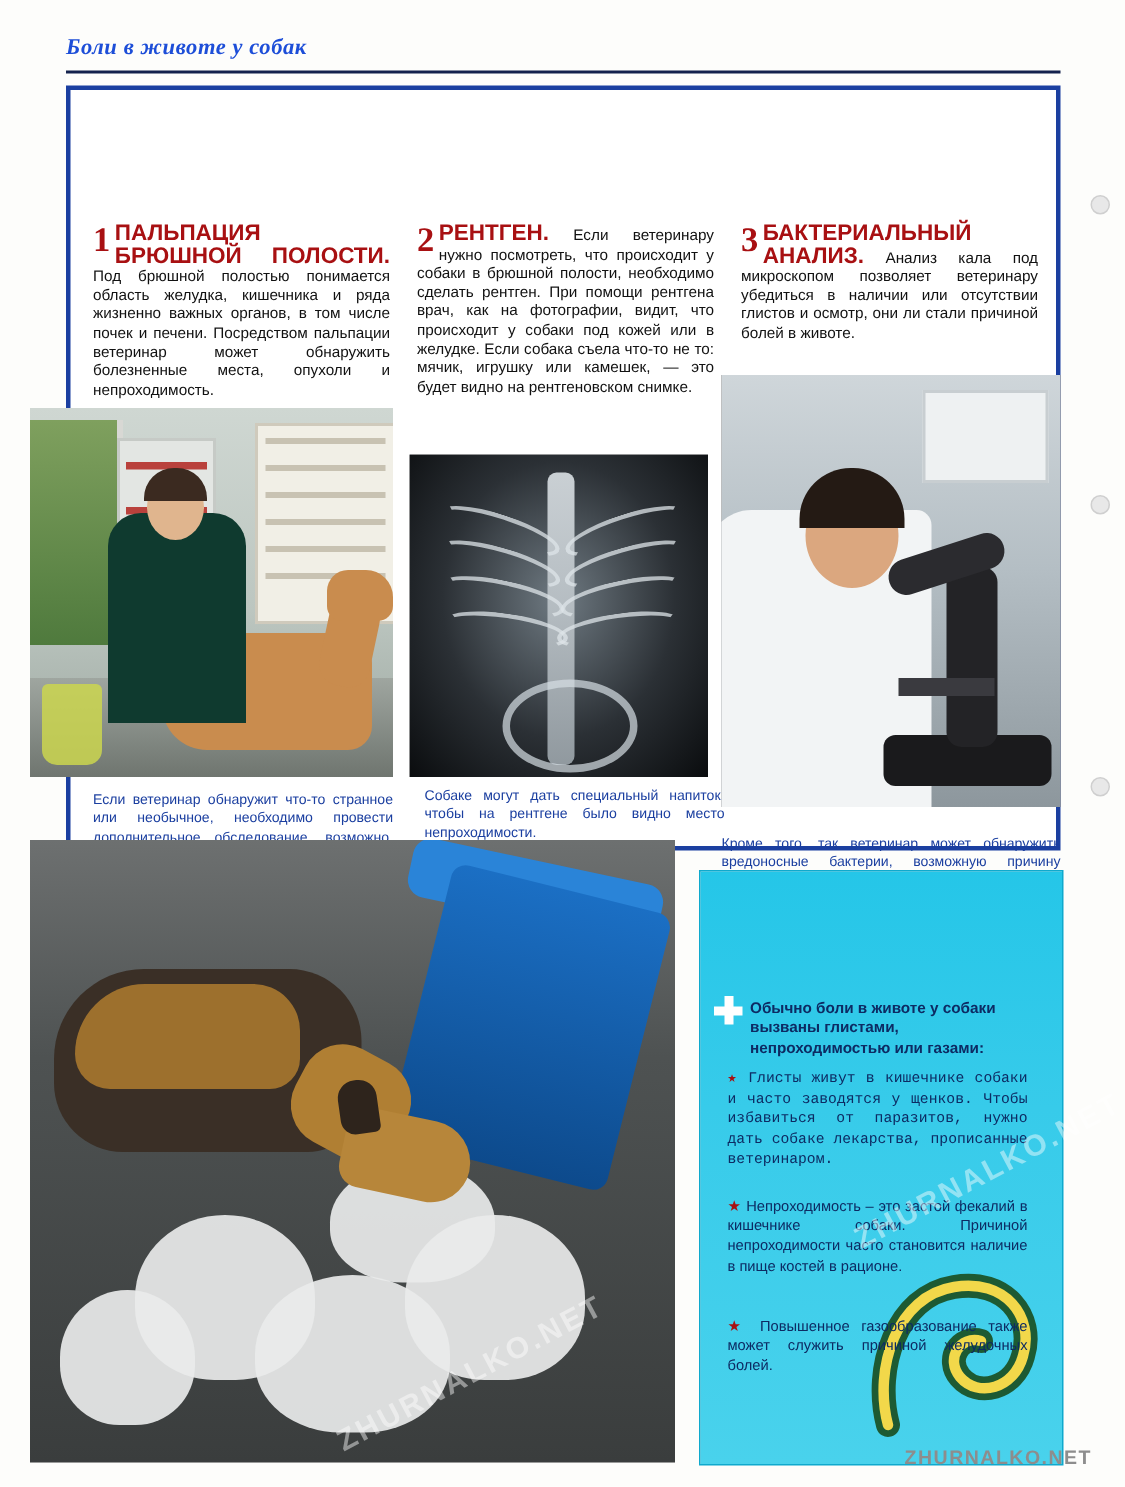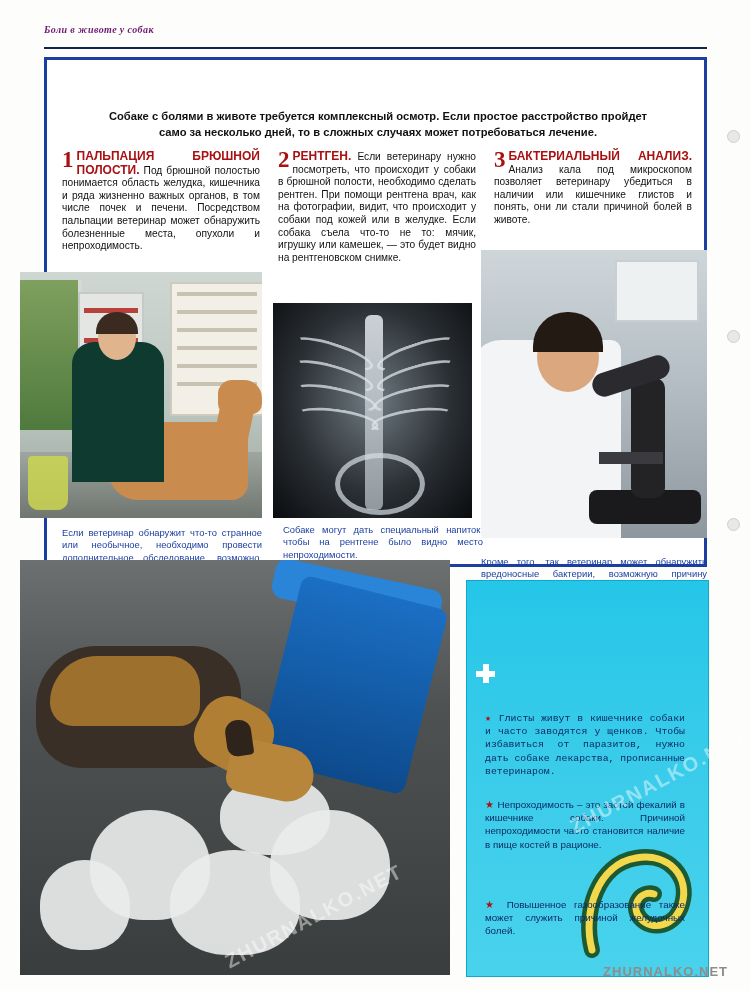--- a/index.html
+++ b/index.html
@@ -22,22 +22,22 @@
     background: #fdfdfb;
   }
   
   .running-head {
     position: absolute;
     left: 44px;
     top: 24px;
     font-family: "Liberation Serif", serif;
     font-style: italic;
     font-weight: bold;
-    font-size: 10px;
-    color: #701a75;
+    font-size: 15px;
+    color: #1d4ed8;
     letter-spacing: 0.4px;
   }
   .head-rule {
     position: absolute;
     left: 44px;
     top: 47px;
     width: 663px;
     height: 2px;
     background: #14224d;
   }
@@ -100,21 +100,21 @@
     font-weight: bold;
     font-size: 23px;
     color: #a81012;
     line-height: 20px;
     margin: 0 3px 0 0;
   }
   .lead {
     font-weight: bold;
     color: #a81012;
     text-transform: uppercase;
-    font-size: 12px;
+    font-size: 15px;
   }
   
   .photo {
     position: absolute;
     overflow: hidden;
     background: #777;
   }
   .cap {
     position: absolute;
     font-family: "Liberation Sans", sans-serif;
@@ -192,21 +192,21 @@
     line-height: 13.2px;
     color: #0d2b63;
     text-align: justify;
   }
   .star {
     color: #a81012;
     font-size: 10px;
   }
   #bul1 { left: 485px; top: 712px; font-family: Liberation Mono, monospace; }
   #bul2 { left: 485px; top: 798px; }
-  #bul3 { left: 485px; top: 878px; margin-top: 20px; }
+  #bul3 { left: 485px; top: 878px; }
 
   
   .wm {
     position: absolute;
     font-family: "Liberation Sans", sans-serif;
     color: rgba(255,255,255,0.45);
     font-weight: bold;
     transform: rotate(-28deg);
     letter-spacing: 2px;
     pointer-events: none;
@@ -295,31 +295,30 @@
 
   <div class="running-head">Боли в животе у собак</div>
   <div class="head-rule"></div>
 
   <div class="hole" id="hole1"></div>
   <div class="hole" id="hole2"></div>
   <div class="hole" id="hole3"></div>
 
   <div class="frame"></div>
 
-  <div class="standfirst">Собаке с болями в животе требуется комплексный осмотр. Если простое расстройство пройдет само за несколько дней, то в сложных случаях может потребоваться лечение.</div>
 
   <div class="cols">
     <div class="col">
       <span class="num">1</span><span class="lead">ПАЛЬПАЦИЯ БРЮШНОЙ ПОЛОСТИ.</span><span> Под брюшной полостью понимается область желудка, кишечника и ряда жизненно важных органов, в том числе почек и печени. Посредством пальпации ветеринар может обнаружить болезненные места, опухоли и непроходимость.</span>
     </div>
     <div class="col">
       <span class="num">2</span><span class="lead">РЕНТГЕН.</span><span> Если ветеринару нужно посмотреть, что происходит у собаки в брюшной полости, необходимо сделать рентген. При помощи рентгена врач, как на фотографии, видит, что происходит у собаки под кожей или в желудке. Если собака съела что-то не то: мячик, игрушку или камешек, — это будет видно на рентгеновском снимке.</span>
     </div>
     <div class="col">
-      <span class="num">3</span><span class="lead">БАКТЕРИАЛЬНЫЙ АНАЛИЗ.</span><span> Анализ кала под микроскопом позволяет ветеринару убедиться в наличии или кишечнике глистов и понять, они ли стали причиной болей в животе.</span>
+      <span class="num">3</span><span class="lead">БАКТЕРИАЛЬНЫЙ АНАЛИЗ.</span><span> Анализ кала под микроскопом позволяет ветеринару убедиться в наличии или отсутствии глистов и осмотр, они ли стали причиной болей в животе.</span>
     </div>
   </div>
 
   <div class="photo" id="photo1">
     <div class="ph-inner">
       <div class="p1-wall"></div>
       <div class="p1-window"></div>
       <div class="p1-cab">
           <i style="top:14px"></i>
           <i style="top:44px"></i>
@@ -398,20 +397,21 @@
     </div>
   </div>
 
   <div class="sidebox">
     <svg class="p4-worm" viewBox="0 0 120 120">
       <path d="M14,108 C4,70 20,22 58,16 C92,10 112,36 104,62 C98,84 74,90 62,76 C52,64 62,48 76,52" fill="none" stroke="#1d5a33" stroke-width="16" stroke-linecap="round"></path>
       <path d="M14,108 C4,70 20,22 58,16 C92,10 112,36 104,62 C98,84 74,90 62,76 C52,64 62,48 76,52" fill="none" stroke="#f2d84a" stroke-width="7" stroke-linecap="round"></path>
     </svg>
   </div>
   <div class="cross"></div>
+  <div class="sidebox-intro">Обычно боли в животе у собаки вызваны глистами, непроходимостью или газами:</div>
 
   <div class="bullet-item" id="bul1">
     <span class="star">★</span>
     <span>Глисты живут в кишечнике собаки и часто заводятся у щенков. Чтобы избавиться от паразитов, нужно дать собаке лекарства, прописанные ветеринаром.</span>
   </div>
   <div class="bullet-item" id="bul2">
     <span class="star">★</span>
     <span>Непроходимость – это застой фекалий в кишечнике собаки. Причиной непроходимости часто становится наличие в пище костей в рационе.</span>
   </div>
   <div class="bullet-item" id="bul3">

